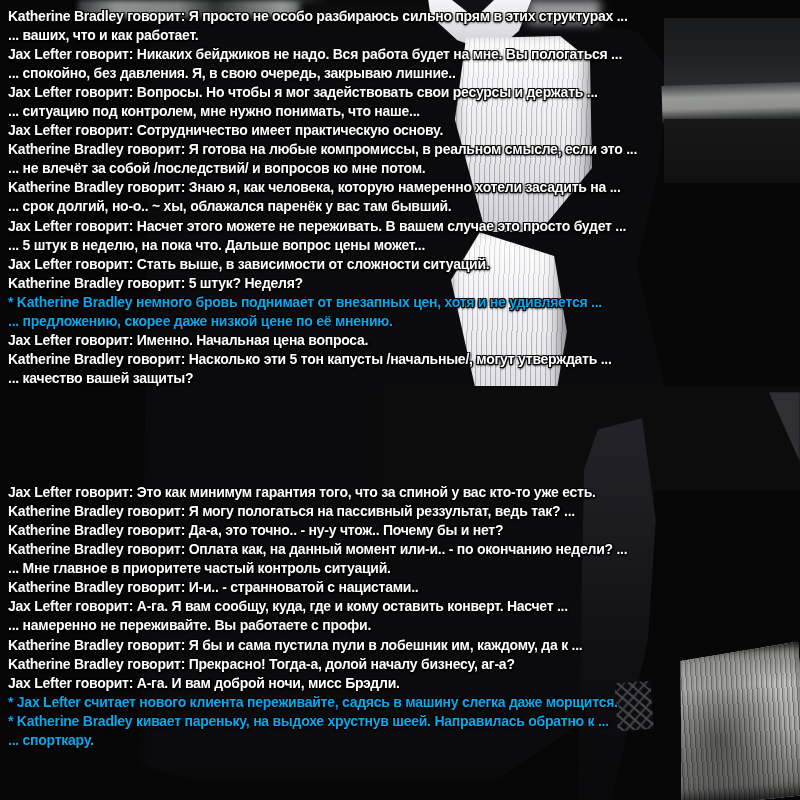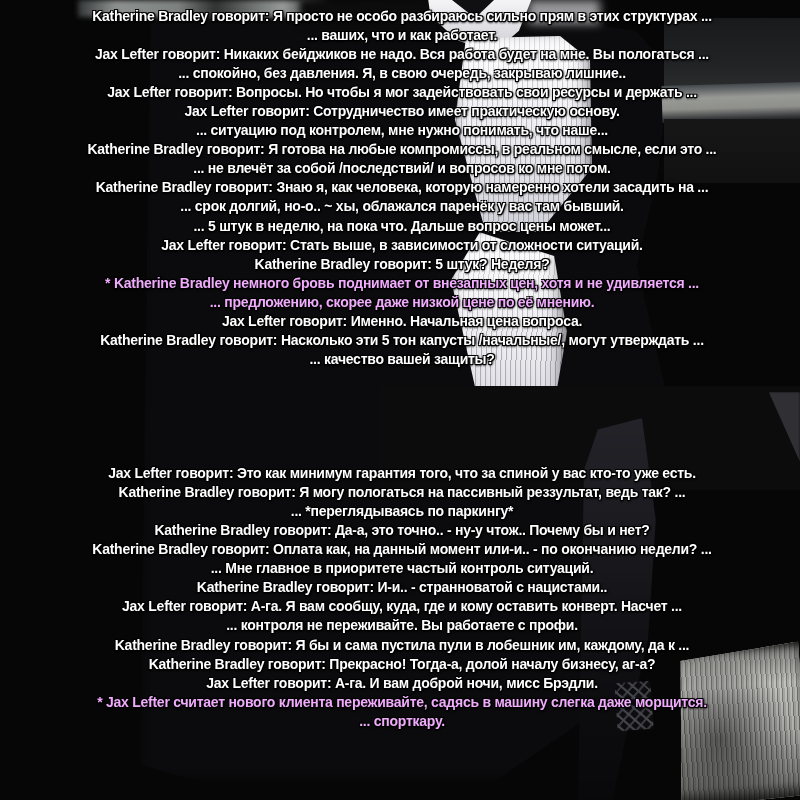--- a/index.html
+++ b/index.html
@@ -1,17 +1,17 @@
 <!DOCTYPE html>
 <html><head>
 <meta charset="utf-8">
 <style>
   html,body{margin:0;padding:0;background:#060606;}
   #viewport{position:relative;width:800px;height:800px;overflow:hidden;background:#060606;
-    font-family:"Liberation Sans",sans-serif;text-align:center;}
+    font-family:"Liberation Sans",sans-serif;}
   
   .abs{position:absolute;}
   #scene{position:absolute;inset:0;}
   .suit{left:140px;top:0;width:540px;height:780px;background:#0b0b0d;filter:blur(7px);
     clip-path:polygon(2% 1%,55% 0,92% 4%,98% 9%,96% 22%,92% 34%,98% 52%,93% 73%,83% 92%,66% 100%,10% 100%,0 98%);}
   .top-blur{left:78px;top:0;width:250px;height:17px;filter:blur(2.5px);
     background:linear-gradient(90deg,#35383a 0%,#8d918f 15%,#7d817f 40%,#303131 55%,#6e7271 70%,#969a98 82%,#161616 100%);}
   .head-dark{left:300px;top:0;width:132px;height:26px;background:#0c0c0c;filter:blur(3px);}
   .collar-blob{left:528px;top:0;width:72px;height:24px;background:#c8c8cc;filter:blur(5px);opacity:.75;}
   .collar{left:426px;top:0;width:112px;height:56px;background:linear-gradient(180deg,#f4f4f6,#c9c9d0);
@@ -47,21 +47,21 @@
     background-image:
       radial-gradient(ellipse at 35% 58%,rgba(25,25,25,.55),transparent 60%),
       linear-gradient(180deg,rgba(70,70,68,.55),rgba(190,190,186,.15) 25%,rgba(60,60,58,.15) 55%,rgba(35,35,35,.5) 88%,rgba(15,15,15,.8)),
       repeating-linear-gradient(90deg,#c2c2bf 0 2px,#6f6f6d 2px 3px,#a6a6a3 3px 5px);
     box-shadow:inset 0 7px 9px -3px rgba(0,0,0,.85),inset 0 -12px 14px -5px rgba(0,0,0,.6);}
   
   #chat{position:absolute;left:8px;top:7px;width:788px;font-weight:bold;font-size:14px;
     line-height:19.05px;letter-spacing:-.25px;white-space:nowrap;overflow:hidden;}
   .chat-line{color:#FFFFFF;
     text-shadow:-1px -1px 0 #000,1px -1px 0 #000,-1px 1px 0 #000,1px 1px 0 #000,0 2px 2px rgba(0,0,0,.95),2px 0 2px rgba(0,0,0,.7);}
-  .chat-line[data-type="me"]{color:#f0abfc;}
+  .chat-line[data-type="me"]{color:#0ea5e9;}
   .chat-gap{height:95.2px;}
 </style>
 </head>
 <body>
 
 <div id="viewport">
 
   <div id="scene">
     <div class="abs suit"></div>
     <div class="abs top-blur"></div>
@@ -80,44 +80,45 @@
     <div class="abs diamond-mesh"></div>
     <div class="abs grille"></div>
   </div>
 
   <div id="chat">
     <div class="chat-line" data-type="say">Katherine Bradley говорит: Я просто не особо разбираюсь сильно прям в этих структурах ...</div>
     <div class="chat-line" data-type="say">... ваших, что и как работает.</div>
     <div class="chat-line" data-type="say">Jax Lefter говорит: Никаких бейджиков не надо. Вся работа будет на мне. Вы пологаться ...</div>
     <div class="chat-line" data-type="say">... спокойно, без давления. Я, в свою очередь, закрываю лишние..</div>
     <div class="chat-line" data-type="say">Jax Lefter говорит: Вопросы. Но чтобы я мог задействовать свои ресурсы и держать ...</div>
+    <div class="chat-line" data-type="say">... ситуацию под контролем, мне нужно понимать, что наше...</div>
     <div class="chat-line" data-type="say">Jax Lefter говорит: Сотрудничество имеет практическую основу.</div>
-    <div class="chat-line" data-type="say">... ситуацию под контролем, мне нужно понимать, что наше...</div>
     <div class="chat-line" data-type="say">Katherine Bradley говорит: Я готова на любые компромиссы, в реальном смысле, если это ...</div>
     <div class="chat-line" data-type="say">... не влечёт за собой /последствий/ и вопросов ко мне потом.</div>
     <div class="chat-line" data-type="say">Katherine Bradley говорит: Знаю я, как человека, которую намеренно хотели засадить на ...</div>
     <div class="chat-line" data-type="say">... срок долгий, но-о.. ~ хы, облажался паренёк у вас там бывший.</div>
+    <div class="chat-line" data-type="say">Jax Lefter говорит: Насчет этого можете не переживать. В вашем случае это просто будет ...</div>
     <div class="chat-line" data-type="say">... 5 штук в неделю, на пока что. Дальше вопрос цены может...</div>
     <div class="chat-line" data-type="say">Jax Lefter говорит: Стать выше, в зависимости от сложности ситуаций.</div>
     <div class="chat-line" data-type="say">Katherine Bradley говорит: 5 штук? Неделя?</div>
     <div class="chat-line" data-type="me">* Katherine Bradley немного бровь поднимает от внезапных цен, хотя и не удивляется ...</div>
     <div class="chat-line" data-type="me">... предложению, скорее даже низкой цене по её мнению.</div>
     <div class="chat-line" data-type="say">Jax Lefter говорит: Именно. Начальная цена вопроса.</div>
     <div class="chat-line" data-type="say">Katherine Bradley говорит: Насколько эти 5 тон капусты /начальные/, могут утверждать ...</div>
     <div class="chat-line" data-type="say">... качество вашей защиты?</div>
     <div class="chat-gap"></div>
     <div class="chat-line" data-type="say">Jax Lefter говорит: Это как минимум гарантия того, что за спиной у вас кто-то уже есть.</div>
     <div class="chat-line" data-type="say">Katherine Bradley говорит: Я могу пологаться на пассивный реззультат, ведь так? ...</div>
-    <div class="chat-line" data-type="say">... *переглядываясь по паркингу*</div>
     <div class="chat-line" data-type="say">Katherine Bradley говорит: Да-а, это точно.. - ну-у чтож.. Почему бы и нет?</div>
     <div class="chat-line" data-type="say">Katherine Bradley говорит: Оплата как, на данный момент или-и.. - по окончанию недели? ...</div>
     <div class="chat-line" data-type="say">... Мне главное в приоритете частый контроль ситуаций.</div>
     <div class="chat-line" data-type="say">Katherine Bradley говорит: И-и.. - странноватой с нацистами..</div>
     <div class="chat-line" data-type="say">Jax Lefter говорит: А-га. Я вам сообщу, куда, где и кому оставить конверт. Насчет ...</div>
-    <div class="chat-line" data-type="say">... контроля не переживайте. Вы работаете с профи.</div>
+    <div class="chat-line" data-type="say">... намеренно не переживайте. Вы работаете с профи.</div>
     <div class="chat-line" data-type="say">Katherine Bradley говорит: Я бы и сама пустила пули в лобешник им, каждому, да к ...</div>
     <div class="chat-line" data-type="say">Katherine Bradley говорит: Прекрасно! Тогда-а, долой началу бизнесу, аг-а?</div>
     <div class="chat-line" data-type="say">Jax Lefter говорит: А-га. И вам доброй ночи, мисс Брэдли.</div>
     <div class="chat-line" data-type="me">* Jax Lefter считает нового клиента переживайте, садясь в машину слегка даже морщится.</div>
+    <div class="chat-line" data-type="me">* Katherine Bradley кивает пареньку, на выдохе хрустнув шеей. Направилась обратно к ...</div>
     <div class="chat-line" data-type="me">... спорткару.</div>
   </div>
 
 </div>
 
 </body></html>

